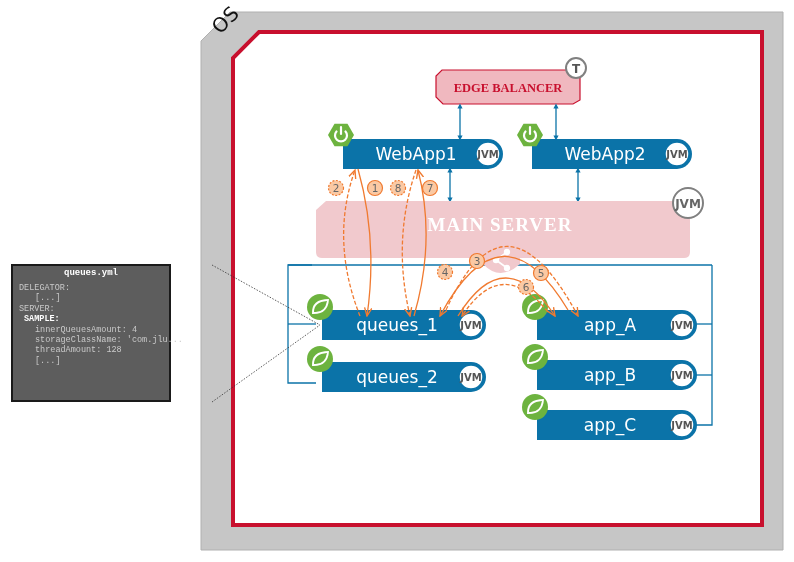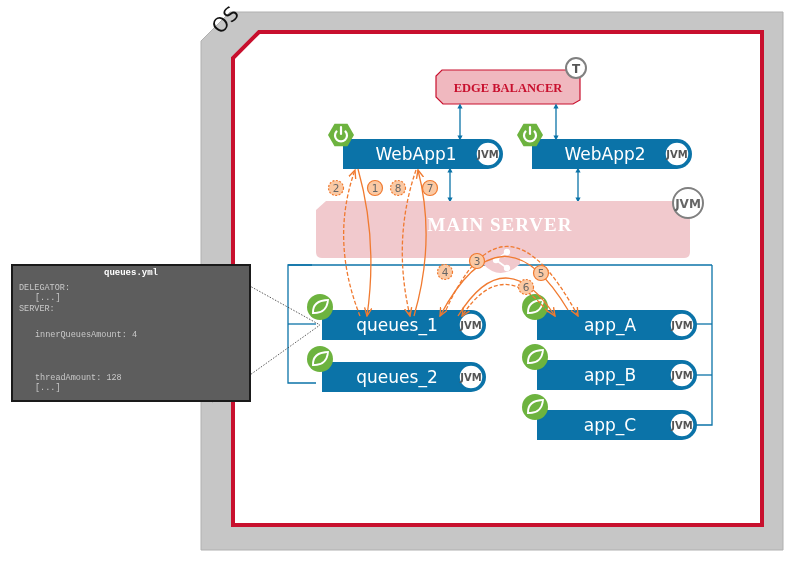--- a/index.html
+++ b/index.html
@@ -3,21 +3,21 @@
 <meta charset="utf-8">
 <style>
   html, body { margin:0; padding:0; background:#ffffff; }
   body { width:794px; height:562px; position:relative; overflow:hidden; font-family:"DejaVu Sans", sans-serif; }
   #stage { position:absolute; left:0; top:0; width:794px; height:562px; }
   svg text { font-family:"DejaVu Sans", sans-serif; }
   .serif-mono { font-family:"Liberation Mono", "DejaVu Sans Mono", monospace; font-weight:bold; }
 
   
   #yaml-panel {
-    position:absolute; left:11px; top:264px; width:240px; height:138px;
+    position:absolute; left:11px; top:264px; width:160px; height:138px;
     background:#5d5d5d; border:2px solid #1a1a1a; box-sizing:border-box;
     font-family:"Liberation Mono", "DejaVu Sans Mono", monospace; font-size:8.5px;
     color:#c9c9c9; padding:2px 6px;
   }
   #yaml-panel .title { text-align:center; color:#ffffff; font-weight:bold; font-size:9px; margin-bottom:5px; }
   #yaml-panel .line { white-space:pre; line-height:10.4px; }
   #yaml-panel .bold { color:#ffffff; font-weight:bold; }
 </style>
 </head>
 <body>
@@ -235,18 +235,20 @@
   </g>
 </svg>
 
 
 <div id="yaml-panel">
   <div class="title">queues.yml</div>
   <div id="yaml-lines">
         <div class="line" style="padding-left: 0px;">DELEGATOR:</div>
         <div class="line" style="padding-left: 16px;">[...]</div>
         <div class="line" style="padding-left: 0px;">SERVER:</div>
-        <div class="line" style="padding-left: 16px; margin-top: 16px;">innerQueuesAmount: 4</div>
-        <div class="line" style="padding-left: 16px; margin-top: 32px;">threadAmount: 128</div>
+        <div class="line bold" style="padding-left: 5px;">SAMPLE:</div>
+        <div class="line" style="padding-left: 16px;">innerQueuesAmount: 4</div>
+        <div class="line" style="padding-left: 16px;">storageClassName: 'com.jlu...</div>
+        <div class="line" style="padding-left: 16px;">threadAmount: 128</div>
         <div class="line" style="padding-left: 16px;">[...]</div>
       </div>
 </div>
 </div>
 
 </body></html>

